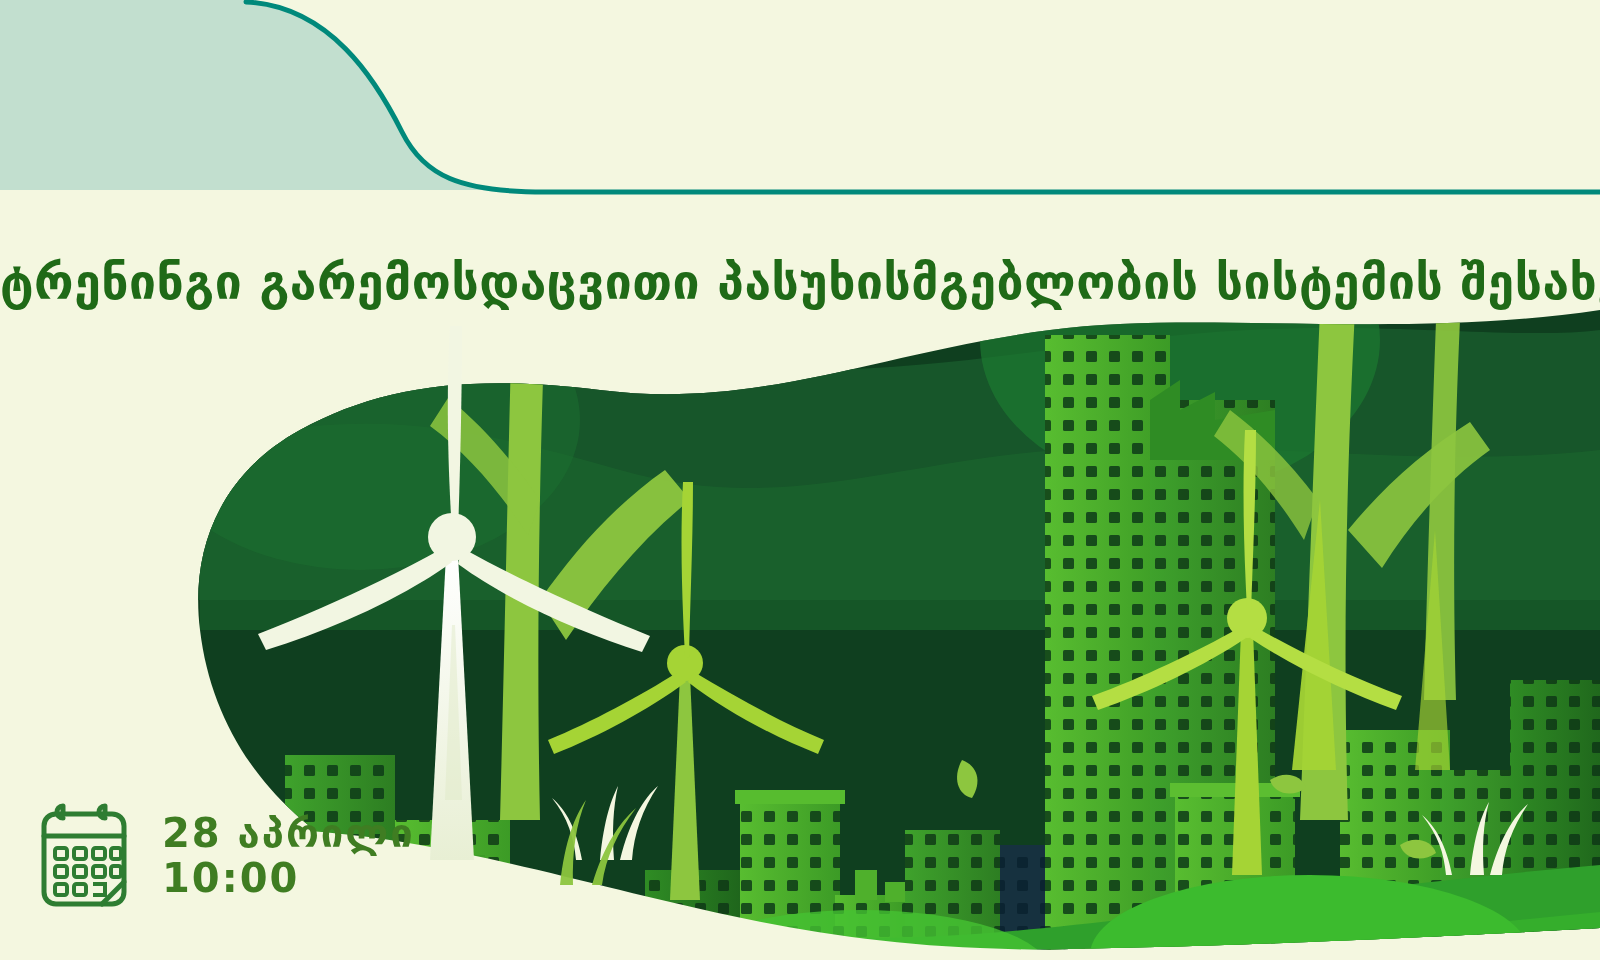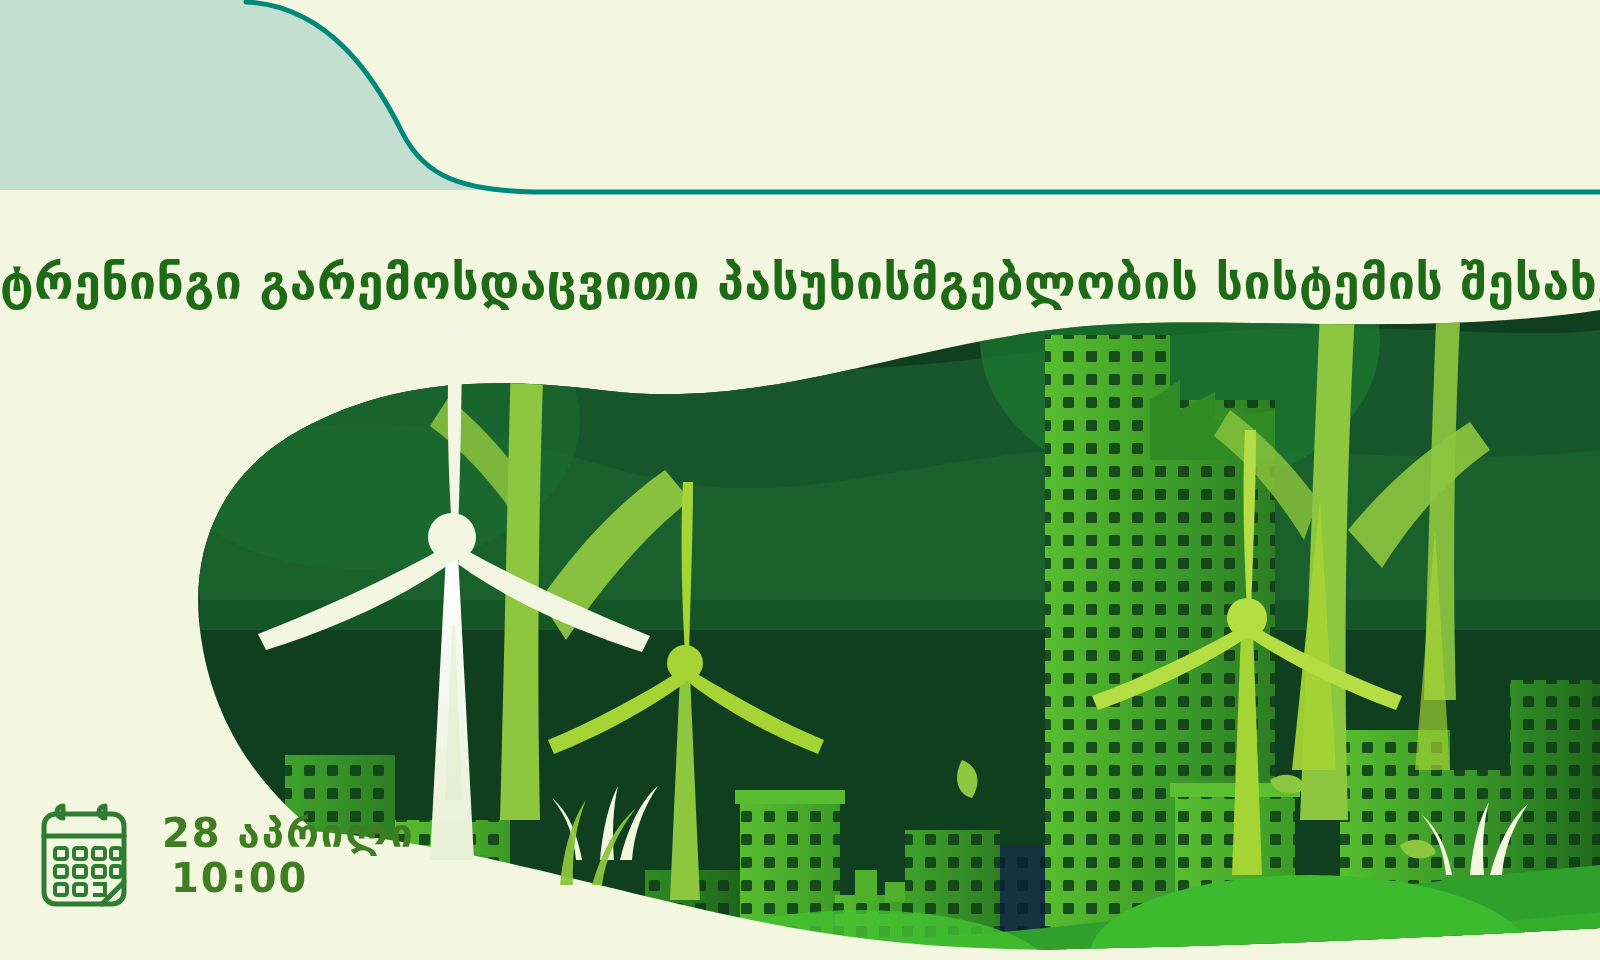--- a/index.html
+++ b/index.html
@@ -45,21 +45,21 @@
 
   
   .illus{position:absolute;left:0;top:300px;width:1600px;height:660px;z-index:2;}
   .illus svg{display:block;}
 
   
   .datetime{position:absolute;left:30px;top:800px;z-index:12;display:flex;align-items:center;gap:24px;}
   .cal-icon{width:108px;height:112px;flex:0 0 auto;}
   .dt-text{display:flex;flex-direction:column;color:#3f7d22;font-weight:800;line-height:1.12;}
   .dt-date{font-size:40px;letter-spacing:2px;}
-  .dt-time{font-size:40px;letter-spacing:2px;margin-left:9px;}
+  .dt-time{font-size:40px;letter-spacing:2px;}
 </style>
 </head>
 <body>
 
 <div id="poster">
 
   <div class="header-band">
     <svg width="1600" height="210" viewBox="0 0 1600 210">
       <path d="M0,0 L1600,0 L1600,195 L560,195 C470,195 430,178 405,130 C378,78 330,8 248,4 L0,4 Z" fill="#f4f7e0"></path>
       <path d="M0,0 L0,190 L540,190 C455,190 420,172 398,128 C372,76 326,3 246,0 Z" fill="#c2dfcf"></path>

